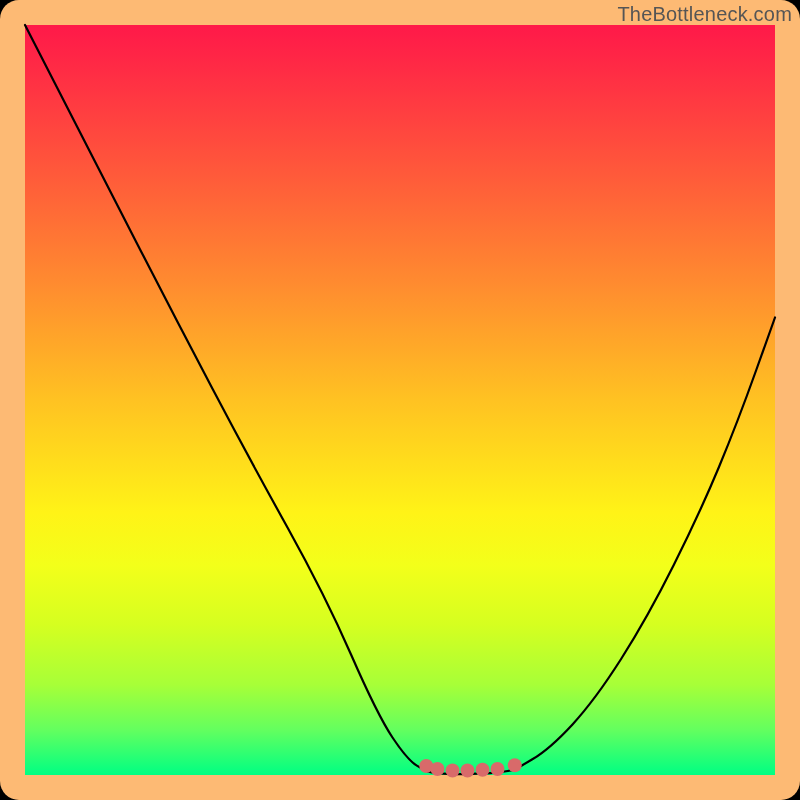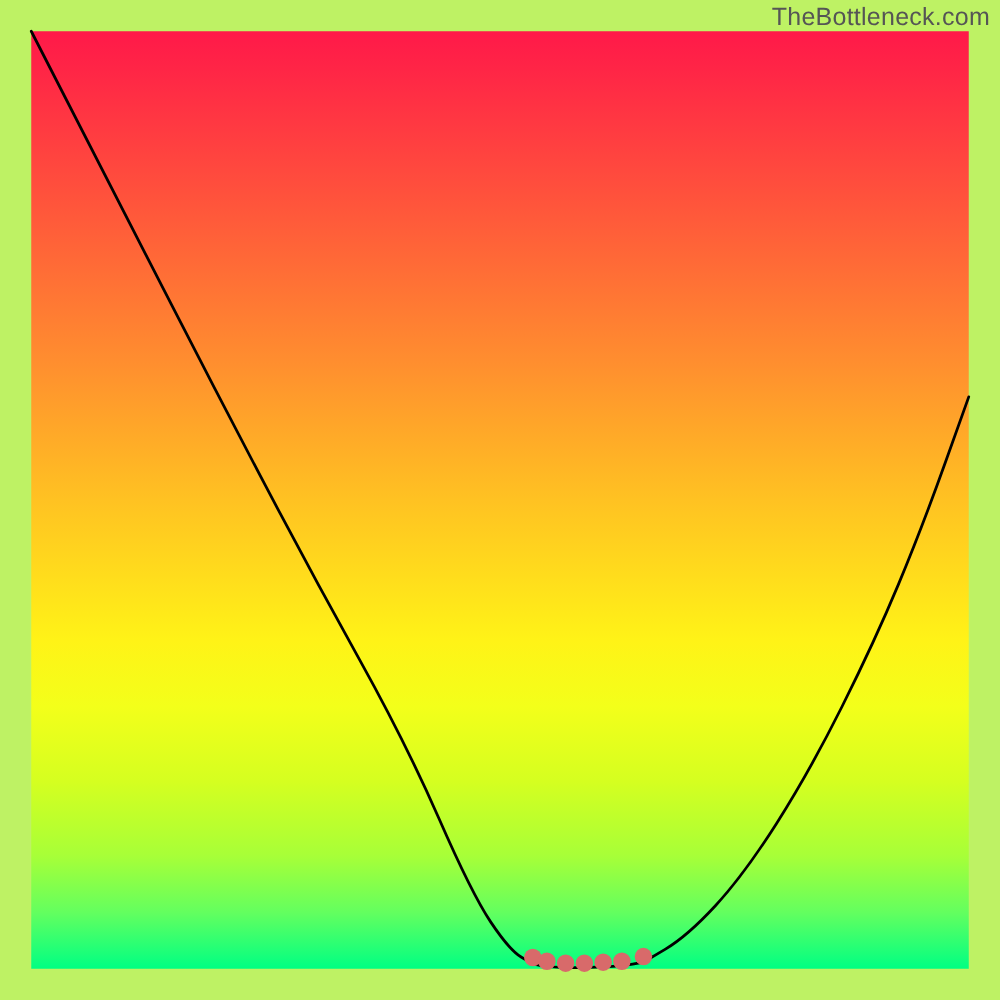--- a/index.html
+++ b/index.html
@@ -8,21 +8,22 @@
     width: 800px;
     height: 800px;
     overflow: hidden;
     background: #000;
     font-family: Arial, Helvetica, sans-serif;
   }
   .frame {
     position: relative;
     width: 800px;
     height: 800px;
-    background: #bef264;
+    background: #fdba74;
+    border-radius: 19px;
   }
   .plot-area {
     position: absolute;
     left: 25px;
     top: 25px;
     width: 750px;
     height: 750px;
     background: linear-gradient(
       to bottom,
       #ff1949 0%,

